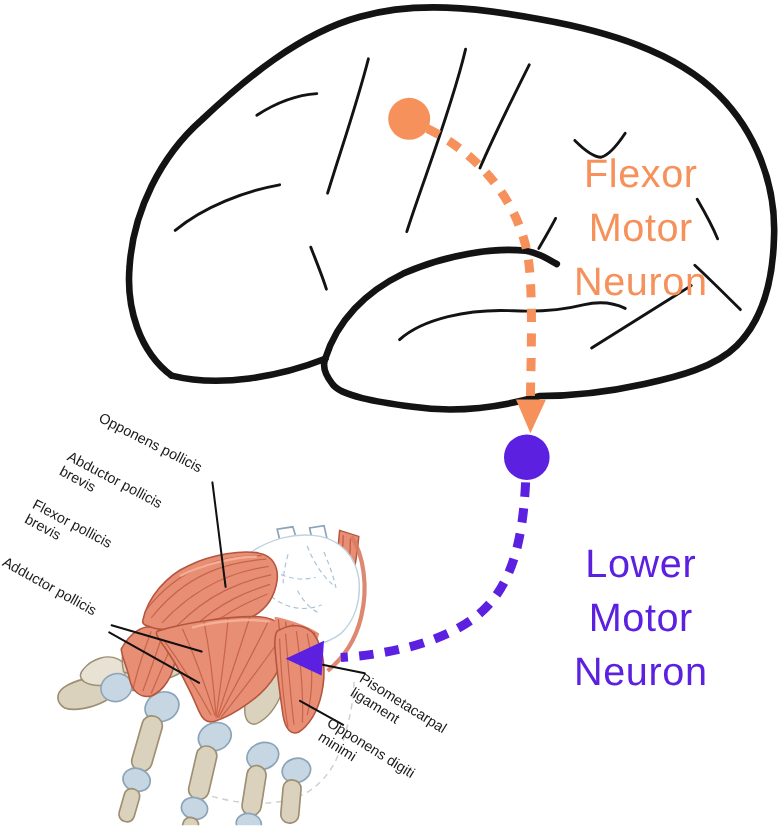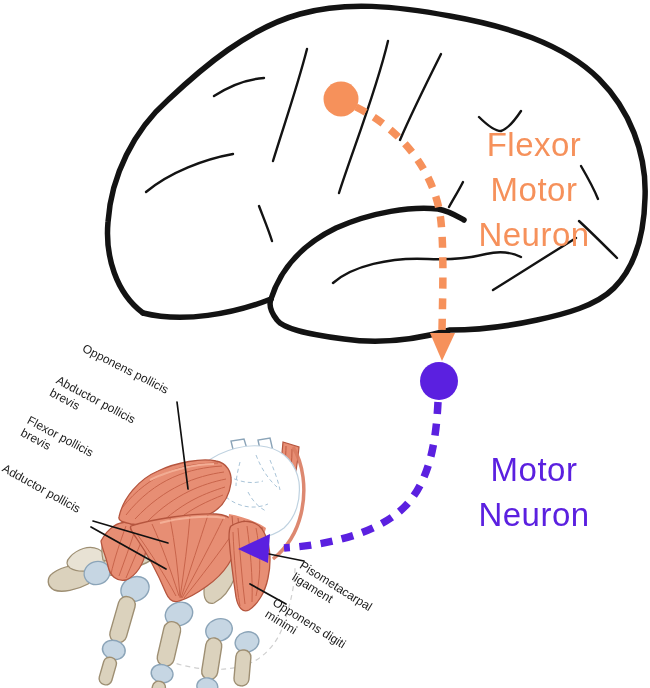--- a/index.html
+++ b/index.html
@@ -172,20 +172,21 @@
   </g>
 </svg>
 
   <div class="neuron-label upper">
     <div>Flexor</div>
     <div>Motor</div>
     <div>Neuron</div>
   </div>
 
   <div class="neuron-label lower">
+    <div>Lower</div>
     <div>Motor</div>
     <div>Neuron</div>
   </div>
 
   <div class="anat-label opponens-pollicis">
     <div>Opponens pollicis</div>
   </div>
   <div class="anat-label abductor-pollicis">
     <div>Abductor pollicis</div>
     <div>brevis</div>

